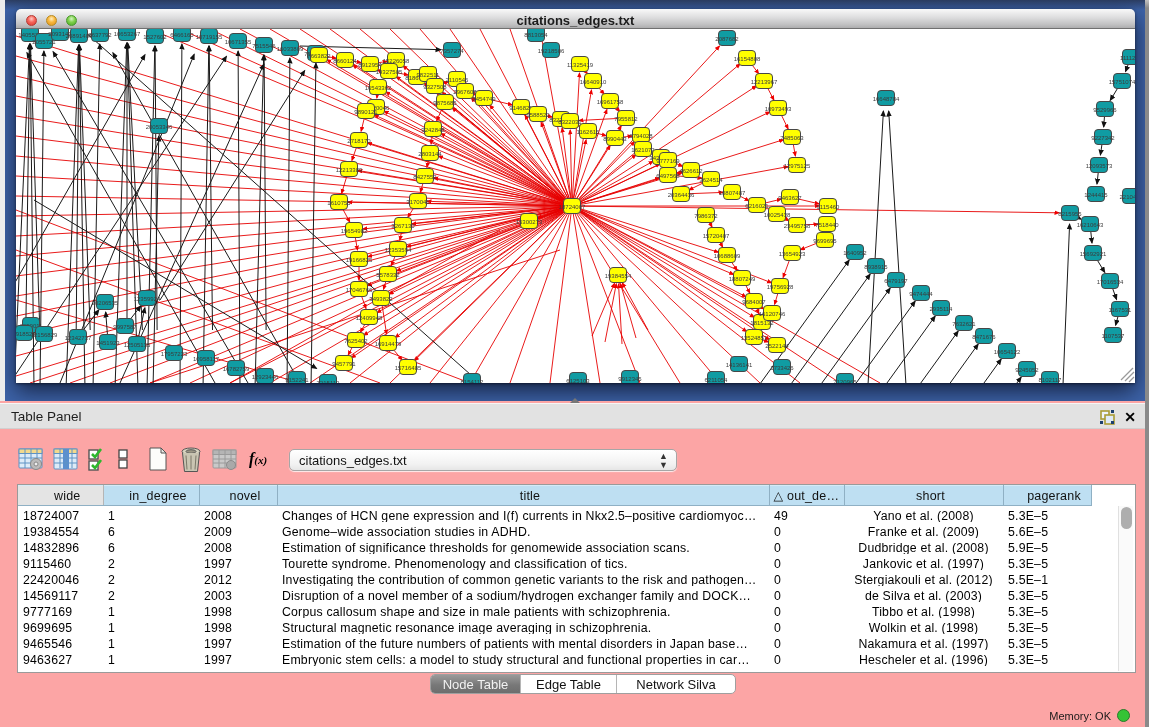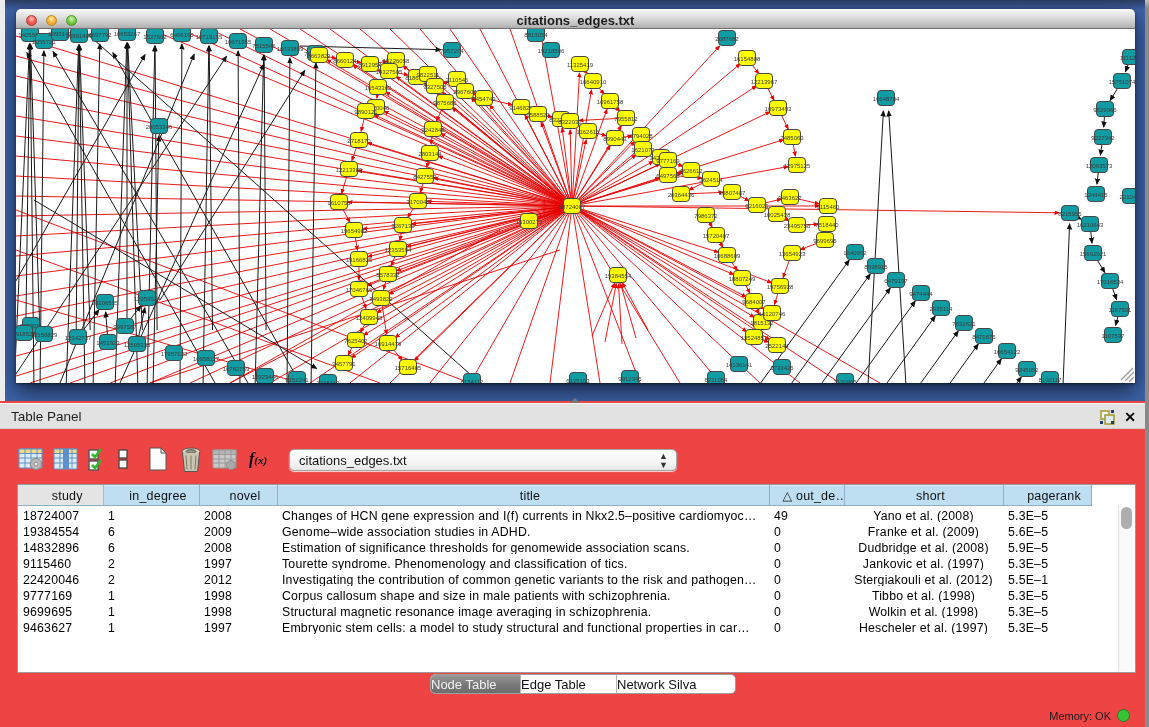--- a/index.html
+++ b/index.html
@@ -10,42 +10,42 @@
 #win{position:absolute;left:16px;top:9px;width:1119px;height:374px;border-radius:5px 5px 0 0;box-shadow:0 8px 22px rgba(0,0,10,0.65), 0 1px 3px rgba(0,0,0,.5);z-index:2}
 #tbar{position:absolute;left:0;top:0;width:100%;height:20px;border-radius:5px 5px 0 0;background:linear-gradient(180deg,#f9f9f9 0,#ddddde 45%,#c2c2c3 80%,#adadae 100%);border-bottom:1px solid #707070}
 #tbar .title{position:absolute;left:0;right:0;top:4px;text-align:center;font-size:13px;font-weight:bold;color:#1c1c1c}
 .tl{position:absolute;top:6px;width:11px;height:11px;border-radius:50%;z-index:3}
 #tlr{left:10px;background:radial-gradient(circle at 50% 32%,#ffc9c5 0,#f66459 45%,#d83a32 100%);border:1px solid #b63b33}
 #tly{left:30px;background:radial-gradient(circle at 50% 32%,#ffeebe 0,#f8b63b 45%,#dd9222 100%);border:1px solid #b98a1e}
 #tlg{left:50px;background:radial-gradient(circle at 50% 32%,#d3f3c4 0,#7ed049 45%,#4aa82a 100%);border:1px solid #49982d}
 #canvas{position:absolute;left:0;top:20px;width:1119px;height:354px;background:#fff;overflow:hidden}
 #rstrip{position:absolute;right:0;top:0;width:4px;height:727px;background:linear-gradient(180deg,#c2c2c2 0,#8a8a8a 8px,#8a8a8a 100%);z-index:9}
 
-#panel{position:absolute;left:0;top:401px;width:1145px;height:326px;background:#ef4444}
+#panel{position:absolute;left:0;top:401px;width:1145px;height:326px;background:#fca5a5}
 #phdr{position:absolute;left:0;top:2px;width:100%;height:26px;background:#e2e2e2;border-top:1px solid #f6f6f6;border-bottom:1px solid #d0d0d0}
 #phdr .t{position:absolute;left:11px;top:5px;font-size:13.5px;color:#1e1e1e}
 #pfloat{position:absolute;right:30px;top:6px;width:15px;height:15px}
 #pclose{position:absolute;right:9px;top:5px;font-size:14px;font-weight:bold;color:#000}
 #toolbar{position:absolute;left:18px;top:46px;height:28px;font-size:0;white-space:nowrap}
 .ic{display:inline-block;vertical-align:top;margin-right:9px}
 #combo{position:absolute;left:289px;top:48px;width:388px;height:22px;border:1px solid #a6a6a6;border-radius:5px;background:linear-gradient(180deg,#ffffff 0,#f2f2f2 70%,#e6e6e6 100%);box-shadow:0 1px 1px rgba(255,255,255,.8)}
 #combo .txt{position:absolute;left:9px;top:3px;font-size:13px;color:#111}
 #combo .spin{position:absolute;right:8px;top:2px;font-size:9px;color:#333;line-height:9px}
 #tablebox{position:absolute;left:17px;top:83px;width:1119px;height:189px;background:#fff;border:1px solid #9a9a9a}
 table{border-collapse:collapse;table-layout:fixed;width:1073px;font-size:12.3px;letter-spacing:.2px}
 col.w1{width:85px}col.w2{width:96px}col.w3{width:78px}col.w4{width:492px}col.w5{width:75px}col.w6{width:159px}col.w7{width:88px}
 thead td{background:#bedff2;border-right:1px solid #8fb0c4;border-bottom:1px solid #8fb0c4;border-top:1px solid #d5ebf7;height:20px;text-align:center;font-size:12.5px;letter-spacing:.2px;color:#111;overflow:hidden;white-space:nowrap;padding-left:14px}
 thead td.c1{background:#e4e4e4;border-right-color:#b5b5b5}
 tbody td{height:16px;line-height:11px;padding:5px 0 0 5px;box-sizing:border-box;color:#000;overflow:hidden;white-space:nowrap}
 tbody td.c6{text-align:center;padding-left:0}
-thead td.c5{text-align:left;padding-left:13px}
+thead td.c5{text-align:left;padding-left:4px}
 #vsb{position:absolute;right:2px;top:21px;width:15px;height:165px;background:#fafafa;border-left:1px solid #e0e0e0}
 #vsb .thumb{position:absolute;left:2px;top:1px;width:11px;height:22px;border-radius:6px;background:#aeaeae}
 #tabs{position:absolute;left:430px;top:273px;height:20px;display:flex;border:1px solid #9f9f9f;border-radius:5px;overflow:hidden;background:#fff}
-.tab{height:20px;line-height:19px;font-size:13px;color:#111;text-align:left;border-right:1px solid #b5b5b5}
+.tab{height:20px;line-height:19px;font-size:13px;color:#111;text-align:center;border-right:1px solid #b5b5b5}
 .tab.t1{width:90px}.tab.t2{width:96px}.tab.t3{width:118px}
 .tab:last-child{border-right:none}
 .tab.sel{background:linear-gradient(180deg,#9a9a9a 0,#787878 50%,#6a6a6a 100%);color:#f2f2f2}
 #mem{position:absolute;right:16px;top:309px;font-size:11px;color:#1a1a1a}
 #memdot{position:absolute;right:-3px;top:308px;width:13px;height:13px;border-radius:50%;background:#35c335;border:1px solid #2a7a2a}
 #memwrap{position:absolute;right:18px;top:0px;width:120px;height:422px}
 </style></head>
 <body>
 <div id="stage">
   <div id="desk">
@@ -700,21 +700,21 @@
             <col class="w2">
             <col class="w3">
             <col class="w4">
             <col class="w5">
             <col class="w6">
             <col class="w7">
             <col>
           </colgroup>
        <thead>
             <tr>
-              <td class="c1">study</td>
+              <td class="c1">wide</td>
               <td class="c2">in_degree</td>
               <td class="c3">novel</td>
               <td class="c4">title</td>
               <td class="c5">△ out_de…</td>
               <td class="c6">short</td>
               <td class="c7">pagerank</td>
               <td class="c8" style="background:#fff;border:none"></td>
             </tr>
           </thead>
        <tbody>
@@ -762,46 +762,66 @@
               <td class="c1">22420046</td>
               <td class="c2">2</td>
               <td class="c3">2012</td>
               <td class="c4">Investigating the contribution of common genetic variants to the risk and pathogen…</td>
               <td class="c5">0</td>
               <td class="c6">Stergiakouli et al. (2012)</td>
               <td class="c7">5.5E–1</td>
               <td class="c8"></td>
             </tr>
             <tr>
+              <td class="c1">14569117</td>
+              <td class="c2">2</td>
+              <td class="c3">2003</td>
+              <td class="c4">Disruption of a novel member of a sodium/hydrogen exchanger family and DOCK…</td>
+              <td class="c5">0</td>
+              <td class="c6">de Silva et al. (2003)</td>
+              <td class="c7">5.3E–5</td>
+              <td class="c8"></td>
+            </tr>
+            <tr>
               <td class="c1">9777169</td>
               <td class="c2">1</td>
               <td class="c3">1998</td>
               <td class="c4">Corpus callosum shape and size in male patients with schizophrenia.</td>
               <td class="c5">0</td>
               <td class="c6">Tibbo et al. (1998)</td>
               <td class="c7">5.3E–5</td>
               <td class="c8"></td>
             </tr>
             <tr>
               <td class="c1">9699695</td>
               <td class="c2">1</td>
               <td class="c3">1998</td>
               <td class="c4">Structural magnetic resonance image averaging in schizophrenia.</td>
               <td class="c5">0</td>
               <td class="c6">Wolkin et al. (1998)</td>
               <td class="c7">5.3E–5</td>
               <td class="c8"></td>
             </tr>
             <tr>
+              <td class="c1">9465546</td>
+              <td class="c2">1</td>
+              <td class="c3">1997</td>
+              <td class="c4">Estimation of the future numbers of patients with mental disorders in Japan base…</td>
+              <td class="c5">0</td>
+              <td class="c6">Nakamura et al. (1997)</td>
+              <td class="c7">5.3E–5</td>
+              <td class="c8"></td>
+            </tr>
+            <tr>
               <td class="c1">9463627</td>
               <td class="c2">1</td>
               <td class="c3">1997</td>
               <td class="c4">Embryonic stem cells: a model to study structural and functional properties in car…</td>
               <td class="c5">0</td>
-              <td class="c6">Hescheler et al. (1997)</td>
+              <td class="c6">Hescheler et al. (1996)</td>
               <td class="c7">5.3E–5</td>
               <td class="c8"></td>
             </tr>
           </tbody>
       </table>
       <div id="vsb">
           <div class="thumb"></div>
         </div>
     </div>
     <div id="tabs">

